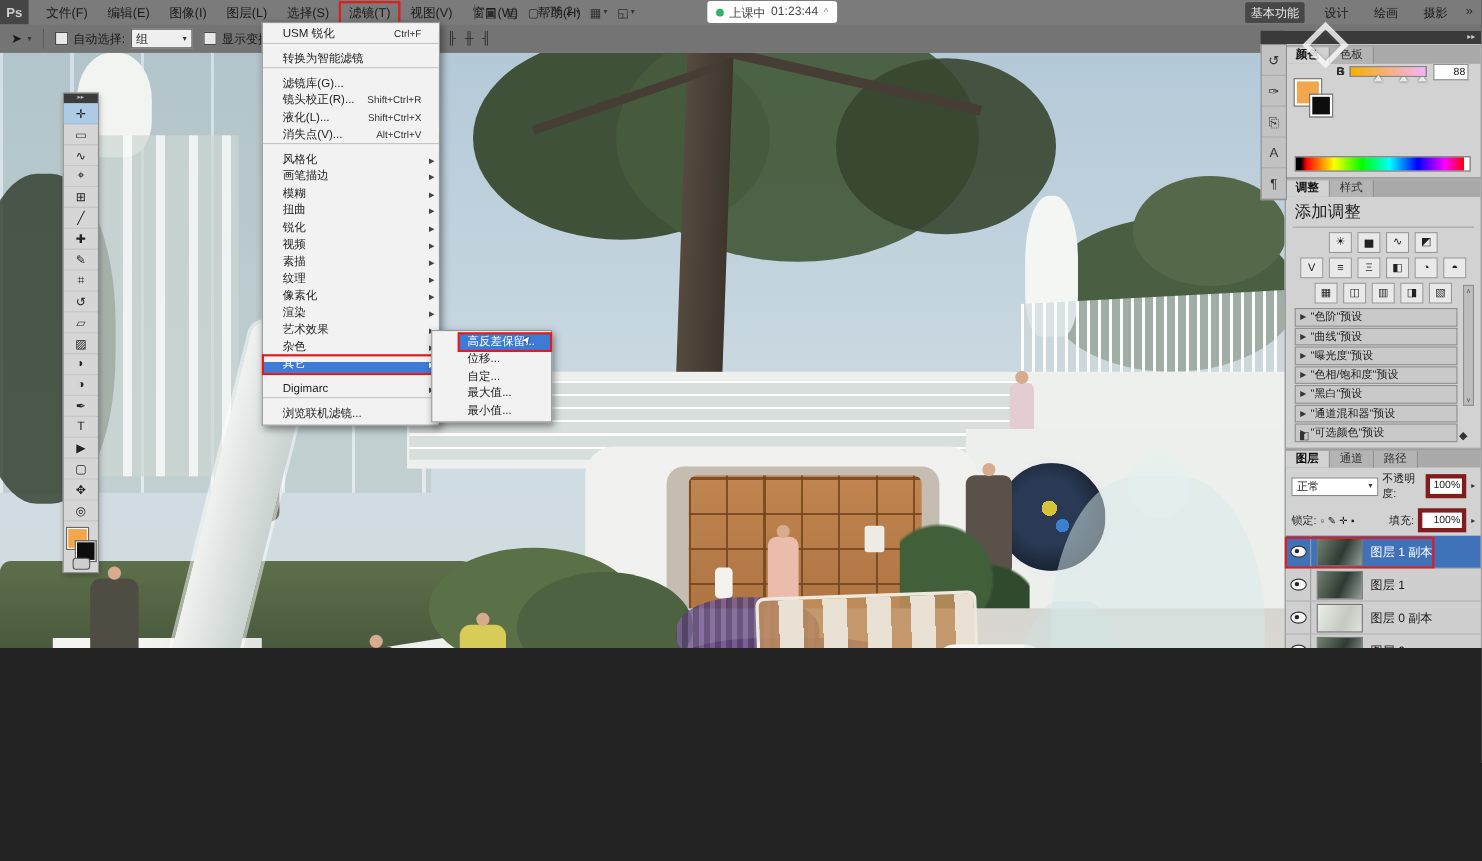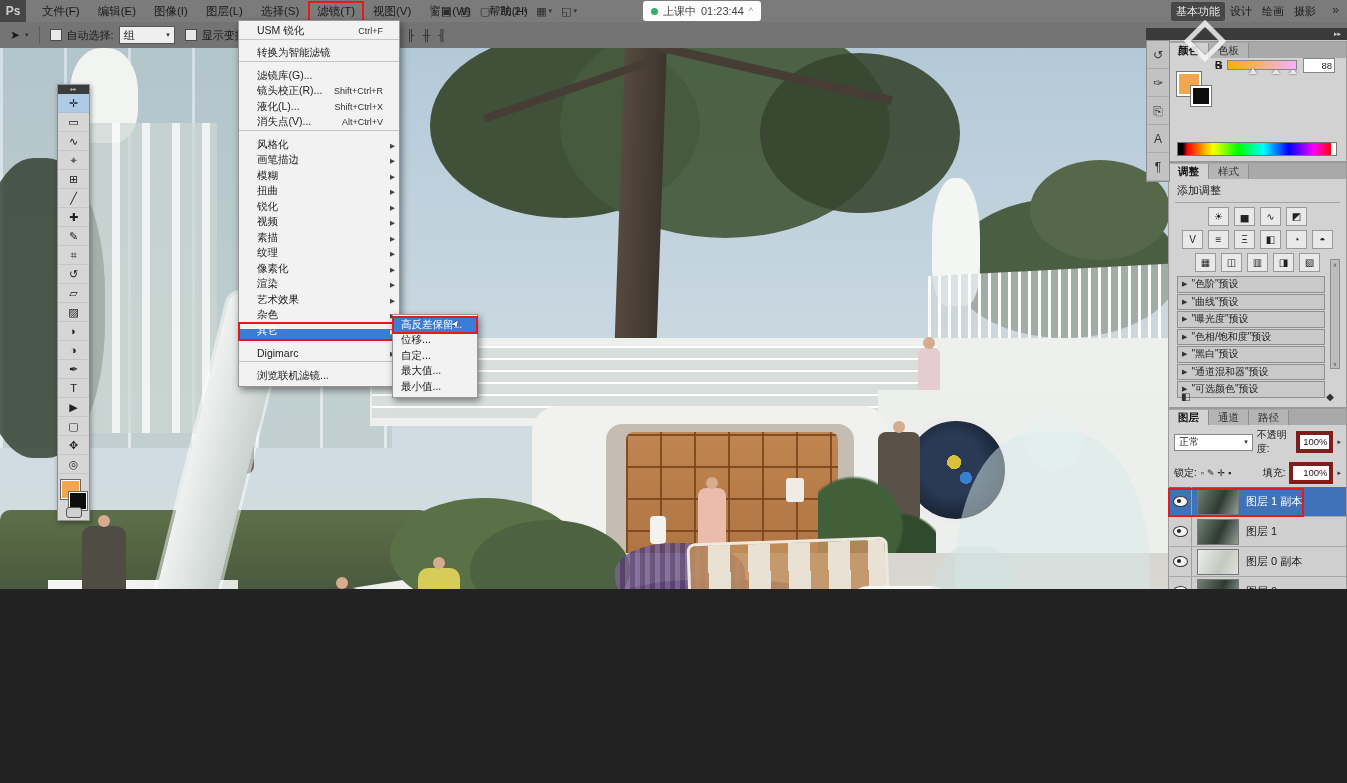--- a/index.html
+++ b/index.html
@@ -17,21 +17,21 @@
   .menu-item.redbox{outline:2px solid #e41b1b;outline-offset:-2px;}
   .mb-icons{position:absolute;left:431px;top:0;height:22px;display:flex;align-items:center;gap:9px;font-size:11px;}
   .mb-sep{width:1px;height:14px;background:#5f5f5f;}
   .mb-icon{color:#2c2c2c;font-size:11px;display:flex;align-items:center;gap:2px;}
   .dd{font-size:7px;color:#333;}
   .zoom-level{display:flex;align-items:center;gap:3px;color:#222;}
   .class-pill{position:absolute;left:643px;top:1px;height:20px;padding:0 8px;background:#fdfdfd;
               border-radius:3px;display:flex;align-items:center;gap:5px;font-size:11px;color:#444;z-index:41;}
   .class-dot{width:7px;height:7px;border-radius:50%;background:#2fb26a;}
   .class-caret{color:#888;font-size:9px;}
-  .workspaces{position:absolute;right:26px;top:0;height:22px;display:flex;align-items:center;font-size:11px;}
+  .workspaces{position:absolute;right:26px;top:0;height:22px;display:flex;align-items:center;gap:13px;font-size:11px;}
   .ws{padding:2px 5px;white-space:nowrap;}
   .ws.active{background:#474747;color:#e6e6e6;border-radius:2px;}
   .ws-more{position:absolute;right:8px;top:3px;font-size:12px;color:#2c2c2c;}
   .optionsbar{position:absolute;left:0;top:22px;width:1347px;height:26px;background:#747474;
               display:flex;align-items:center;font-size:11px;z-index:20;}
   .ob-group{display:flex;align-items:center;gap:5px;margin-left:10px;}
   .ob-sep{width:1px;height:18px;background:#5c5c5c;margin-left:10px;}
   .checkbox{width:10px;height:10px;background:#e8e8e8;border:1px solid #4a4a4a;}
   .ob-select{width:46px;height:16px;background:#efefef;border:1px solid #555;display:flex;
              align-items:center;justify-content:space-between;padding:0 4px;font-size:11px;}
@@ -52,21 +52,21 @@
   .fg-swatch{position:absolute;left:3px;top:6px;width:17px;height:17px;background:#f3a74d;
              border:1px solid #fff;outline:1px solid #666;}
   .bg-swatch{position:absolute;left:11px;top:18px;width:16px;height:16px;background:#0d0d0d;
              border:1px solid #fff;outline:1px solid #666;}
   .qmask-icon{position:absolute;left:8px;bottom:2px;width:14px;height:9px;border:1px solid #555;
               border-radius:3px;background:#cfcfcf;}
   
   .ddmenu{position:absolute;background:#f2f2f2;border:1px solid #979797;
           box-shadow:2px 3px 7px rgba(0,0,0,.45);z-index:60;padding:2px 0;font-size:10.5px;}
   .filter-menu{left:238px;top:20px;width:160px;}
-  .filter-submenu{left:392px;top:314px;width:84px;}
+  .filter-submenu{left:392px;top:300px;width:84px;padding-left:24px;}
   .menu-row{position:relative;height:15.5px;display:flex;align-items:center;padding:0 16px 0 18px;color:#222;}
   .menu-row .ml{white-space:nowrap;}
   .menu-row .ms{margin-left:auto;font-size:9px;color:#333;white-space:nowrap;}
   .menu-row.arrow::after{content:"▶";position:absolute;right:4px;font-size:6.5px;color:#444;top:4.5px;}
   .menu-row.highlighted{background:#3d7cd6;color:#fff;}
   .menu-row.highlighted::after{color:#fff;}
   .menu-row.redbox{outline:2px solid #e41b1b;outline-offset:-1px;}
   .menu-row.sep_after{border-bottom:1px solid #c6c6c6;box-shadow:0 6px 0 #f2f2f2 inset;margin-bottom:6px;}
   .menu-row.cursor::before{content:"➤";position:absolute;right:18px;top:1px;color:#fff;font-size:10px;
           transform:rotate(-55deg);text-shadow:0 0 2px #000;}
@@ -101,21 +101,21 @@
   .chan.g .track{background:linear-gradient(90deg,#f50058,#f5ff58);}
   .chan.b .track{background:linear-gradient(90deg,#f5b100,#f5b1ff);}
   .chan.r .thumbt{left:90%;}
   .chan.g .thumbt{left:65%;}
   .chan.b .thumbt{left:31%;}
   .chan-value{margin-left:6px;width:28px;height:13px;background:#fff;border:1px solid #888;
           font-size:9.5px;text-align:right;padding-right:2px;line-height:13px;}
   .spectrum{position:absolute;left:8px;bottom:6px;width:158px;height:12px;border:1px solid #777;
           background:linear-gradient(90deg,#000 0 3%,#f00 6%,#ff0 22%,#0f0 38%,#0ff 54%,#00f 70%,#f0f 86%,#f00 97%,#fff 97%);}
   
-  .adj-title{font-size:11px;padding:4px 8px 2px;color:#222;}
+  .adj-title{font-size:15px;padding:4px 8px 2px;color:#222;}
   .adj-divider{height:1px;background:#a5a5a5;margin:2px 6px;}
   .adj-row{display:flex;justify-content:center;gap:5px;margin:4px 0;}
   .adj-icon{width:19px;height:17px;background:#e9e9e9;border:1px solid #999;display:flex;
             align-items:center;justify-content:center;font-size:10px;color:#222;}
   .preset-list{position:relative;margin:4px 6px 0 8px;}
   .preset-row{height:14.5px;background:#c9c9c9;border:1px solid #8f8f8f;margin-bottom:1px;
               display:flex;align-items:center;font-size:10px;color:#222;padding:0 4px;gap:4px;width:138px;}
   .preset-arrow{font-size:7px;color:#333;}
   .preset-scroll{position:absolute;right:-10px;top:0;width:10px;height:110px;background:#bdbdbd;
               border:1px solid #8f8f8f;font-size:6px;color:#555;display:flex;flex-direction:column;

